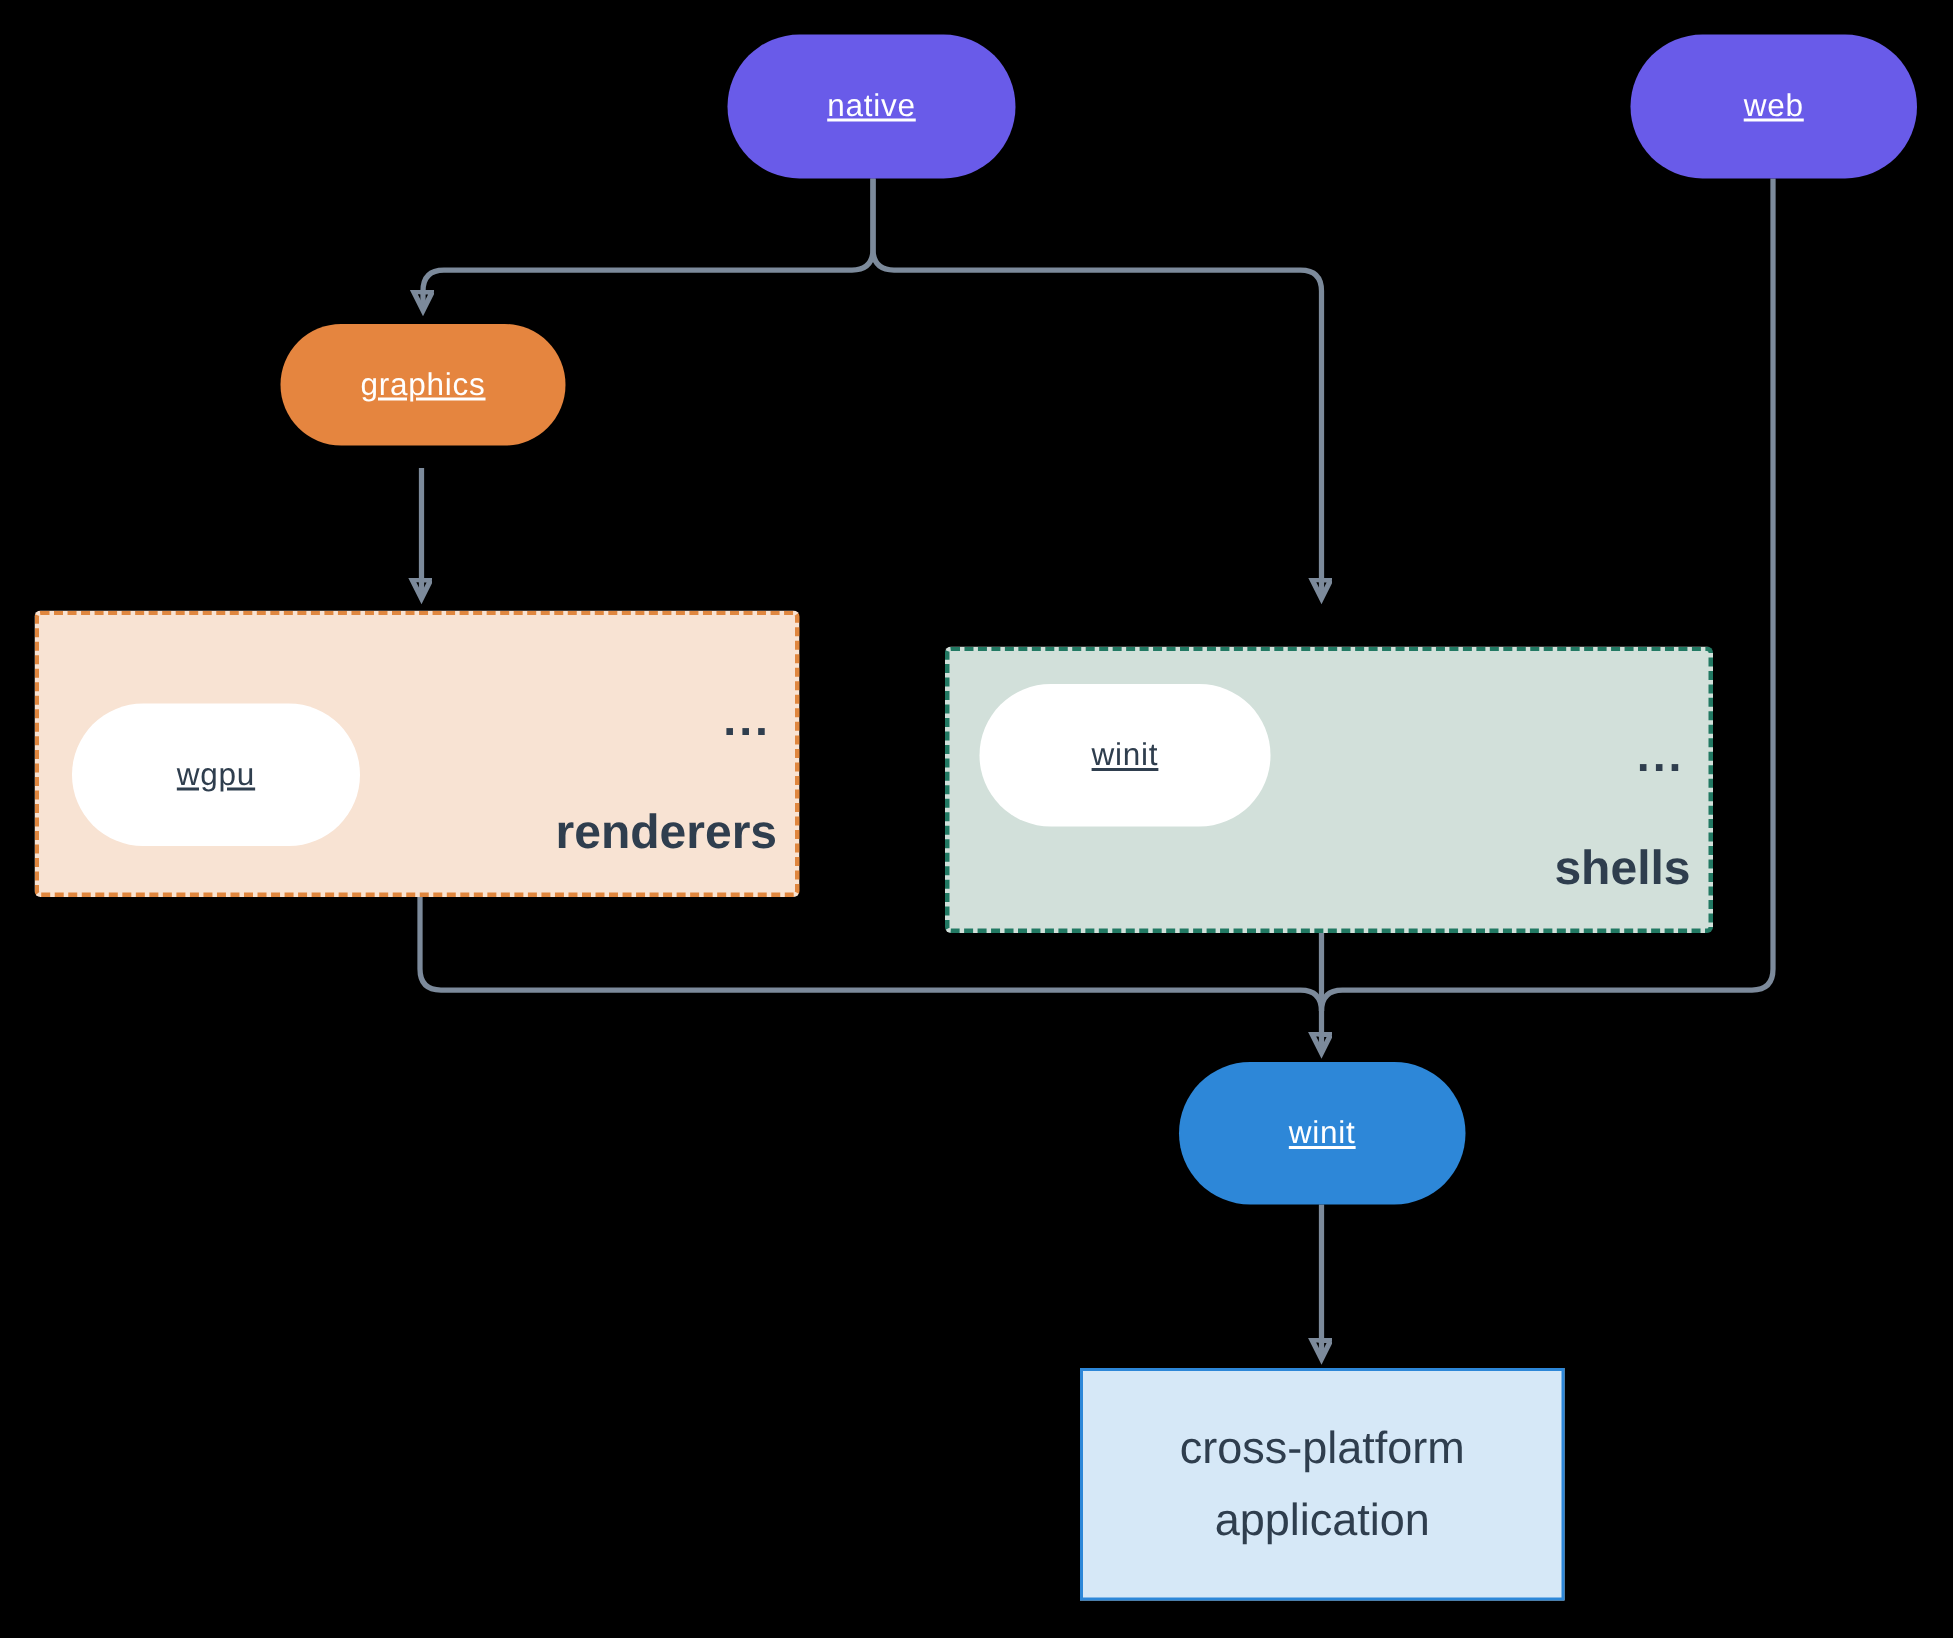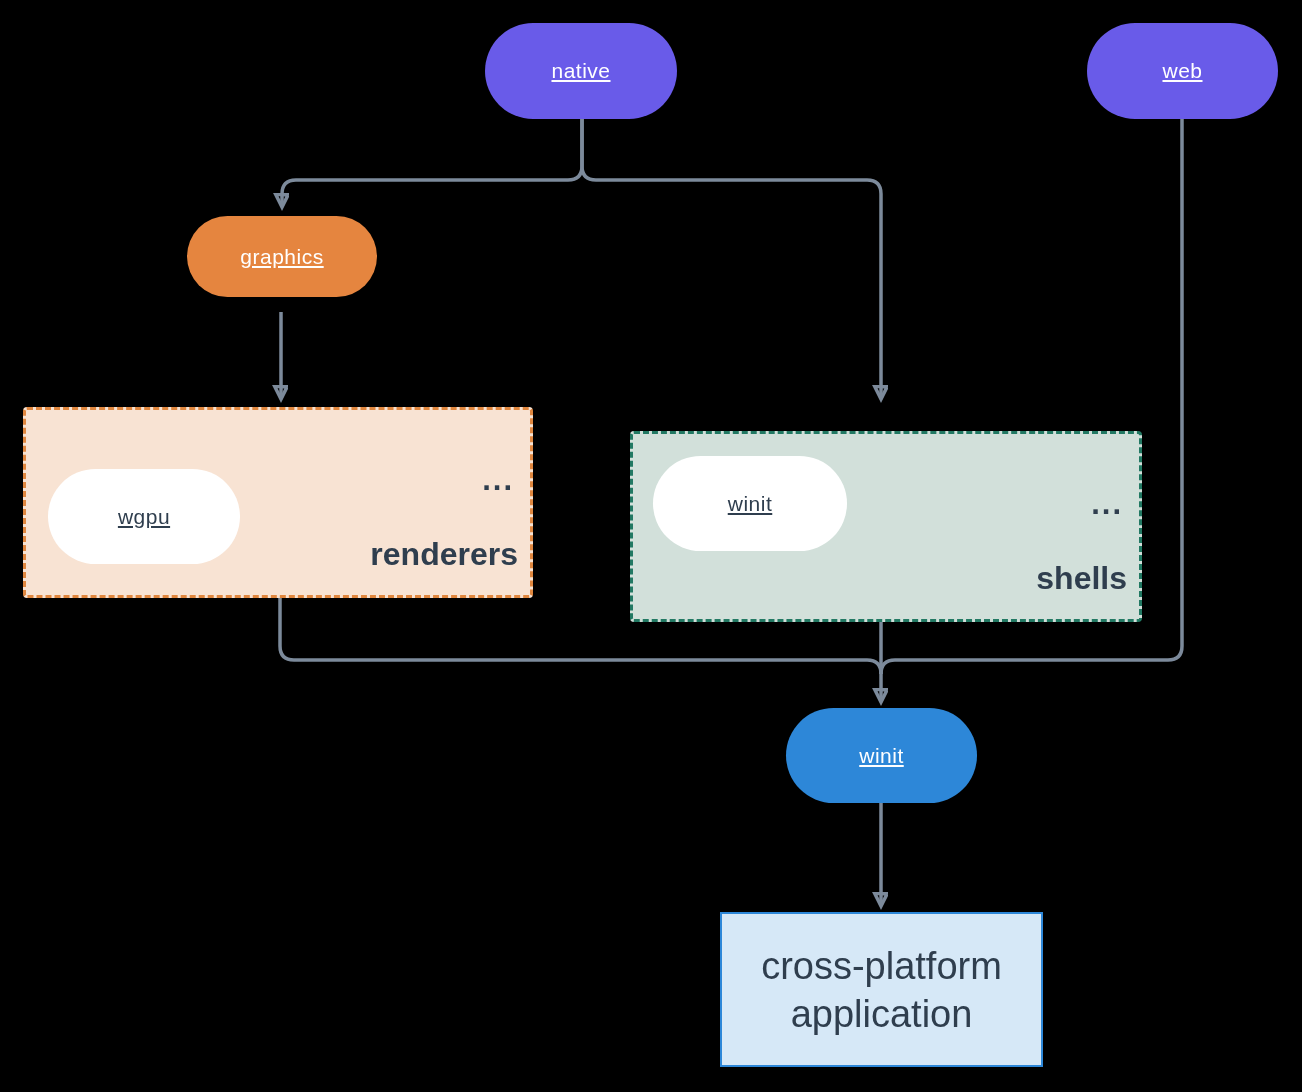--- a/index.html
+++ b/index.html
@@ -58,21 +58,21 @@
     font-size:31px;font-weight:bold;letter-spacing:2px;
   }
   .group-label{
     position:absolute;right:12px;bottom:22px;
     color:var(--dark-text);font-size:32px;font-weight:bold;
   }
   .app-box{
     position:absolute;left:720px;top:912px;width:323px;height:155px;
     background:var(--app-box-bg);border:2.5px solid var(--app-box-border);
     display:flex;align-items:center;justify-content:center;text-align:center;
-    color:var(--dark-text);font-size:38px;line-height:48px;
+    color:var(--dark-text);font-size:30px;line-height:48px;
     padding:0 34px;
   }
 </style>
 </head>
 <body>
 
 <div class="canvas">
 
   <svg class="connectors" viewBox="0 0 1302 1092" xmlns="http://www.w3.org/2000/svg">
     <defs>

